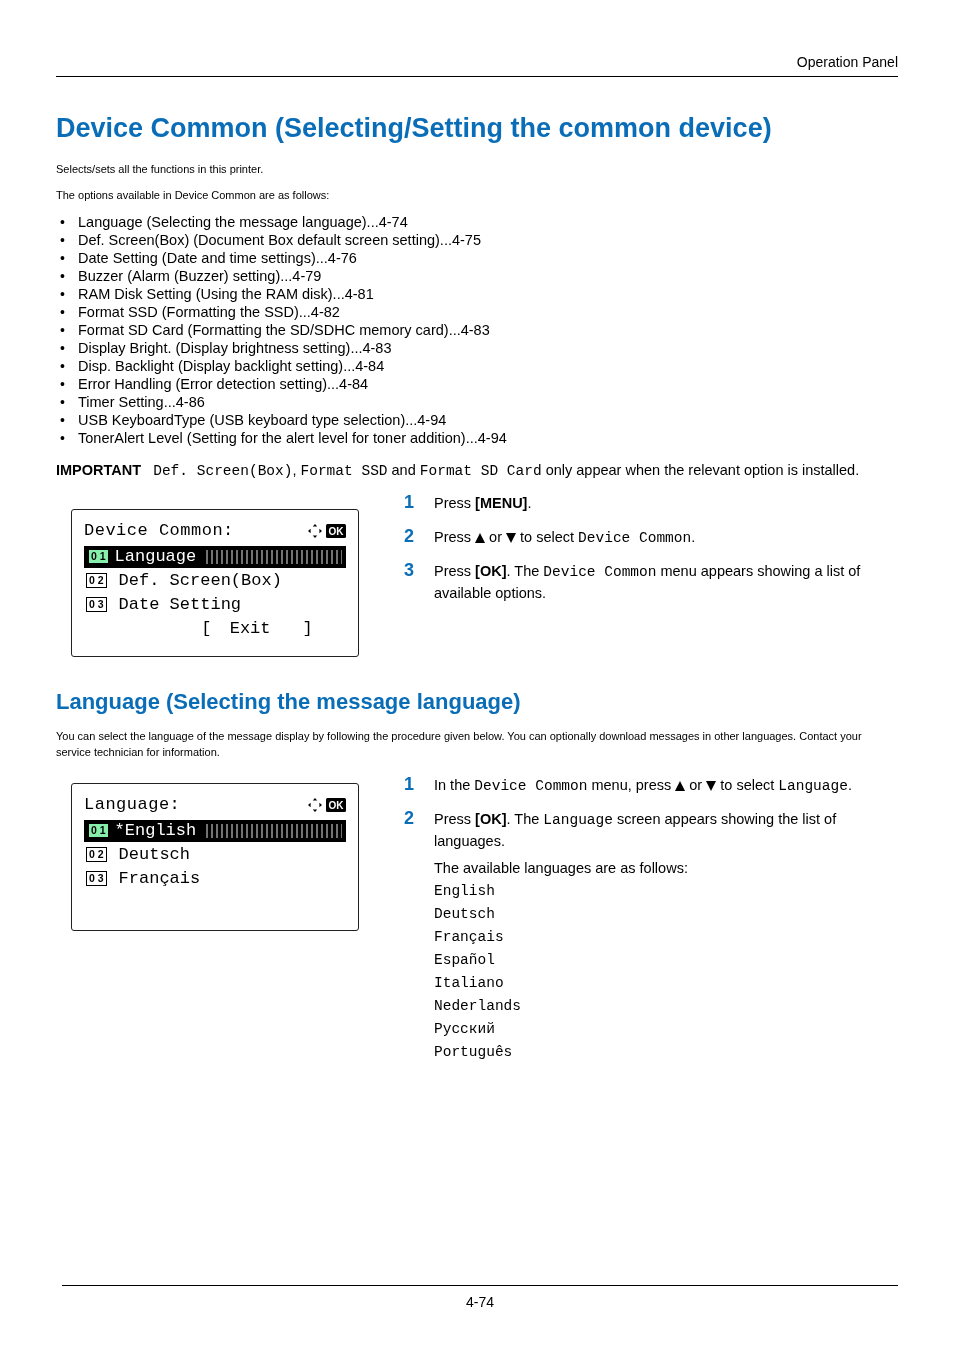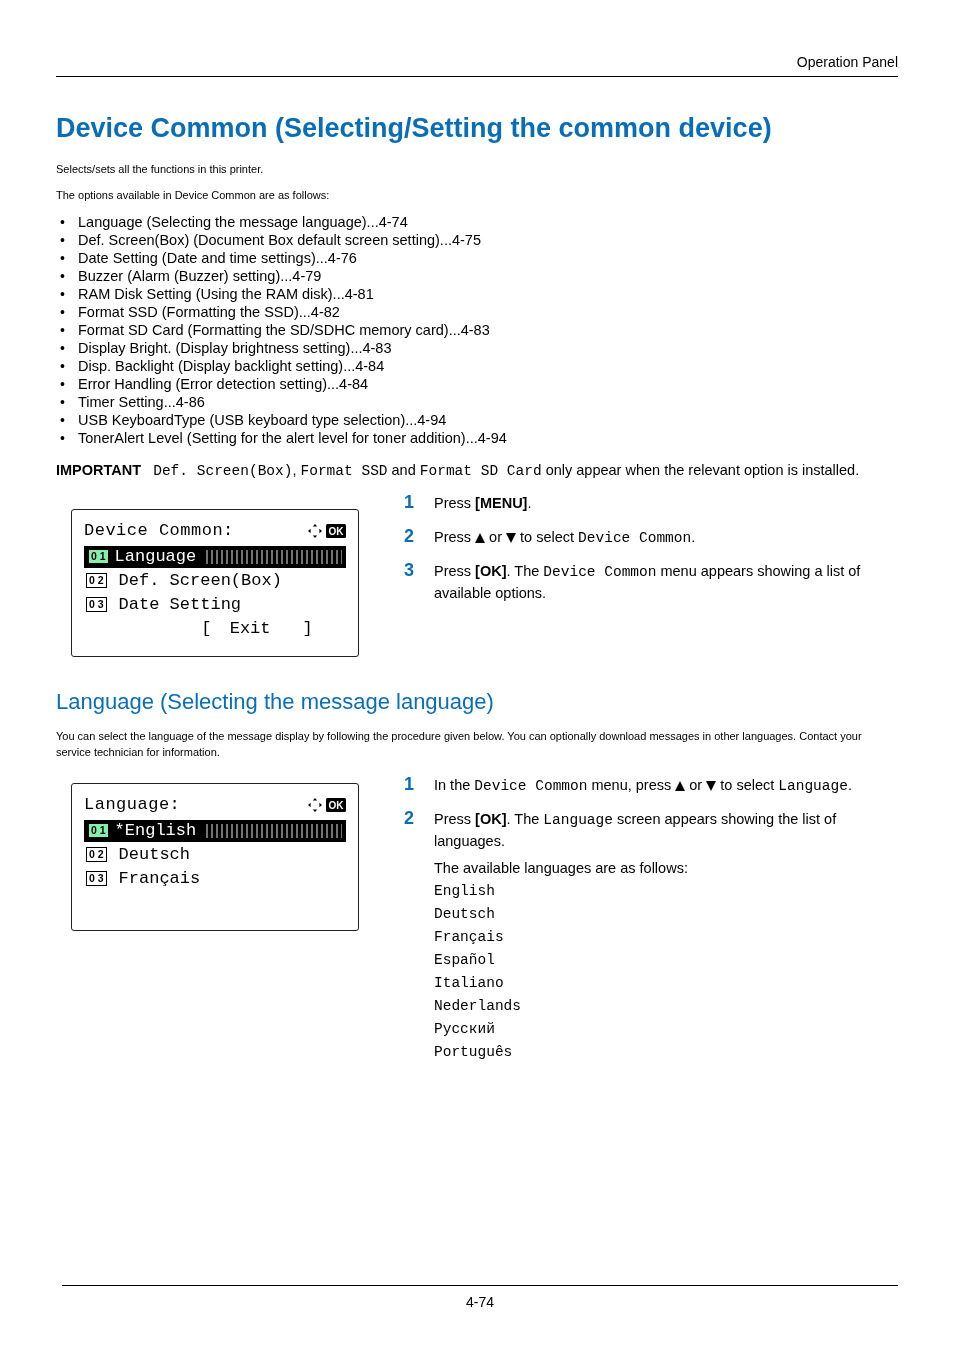--- a/index.html
+++ b/index.html
@@ -142,21 +142,21 @@
     opacity: 0.45;
   }
   .ok-icons {
     display: inline-flex;
     align-items: center;
     gap: 3px;
   }
   .ok-icons svg { display: block; }
   .h2 {
     font-size: 22px;
-    font-weight: normal;
+    font-weight: bold;
     color: #0a6db7;
     margin: 32px 0 14px 0;
   }
   .lang-list .mono-line {
     font-family: Liberation Mono, monospace;
     font-size: 14.5px;
     margin: 2px 0;
     line-height: 1.45;
     padding-left: 0;
   }

